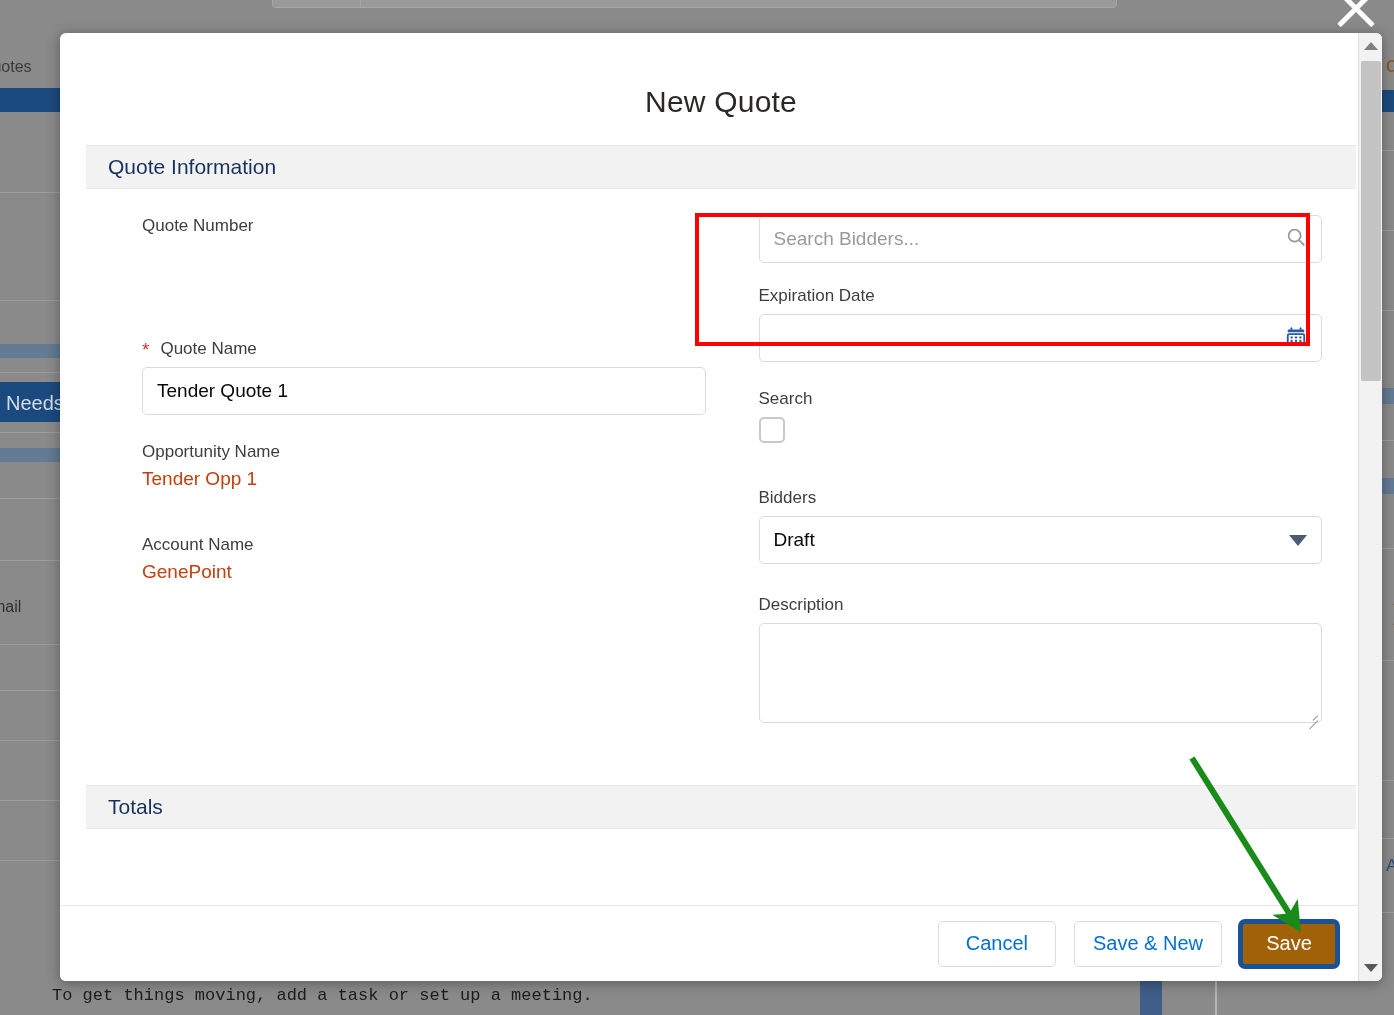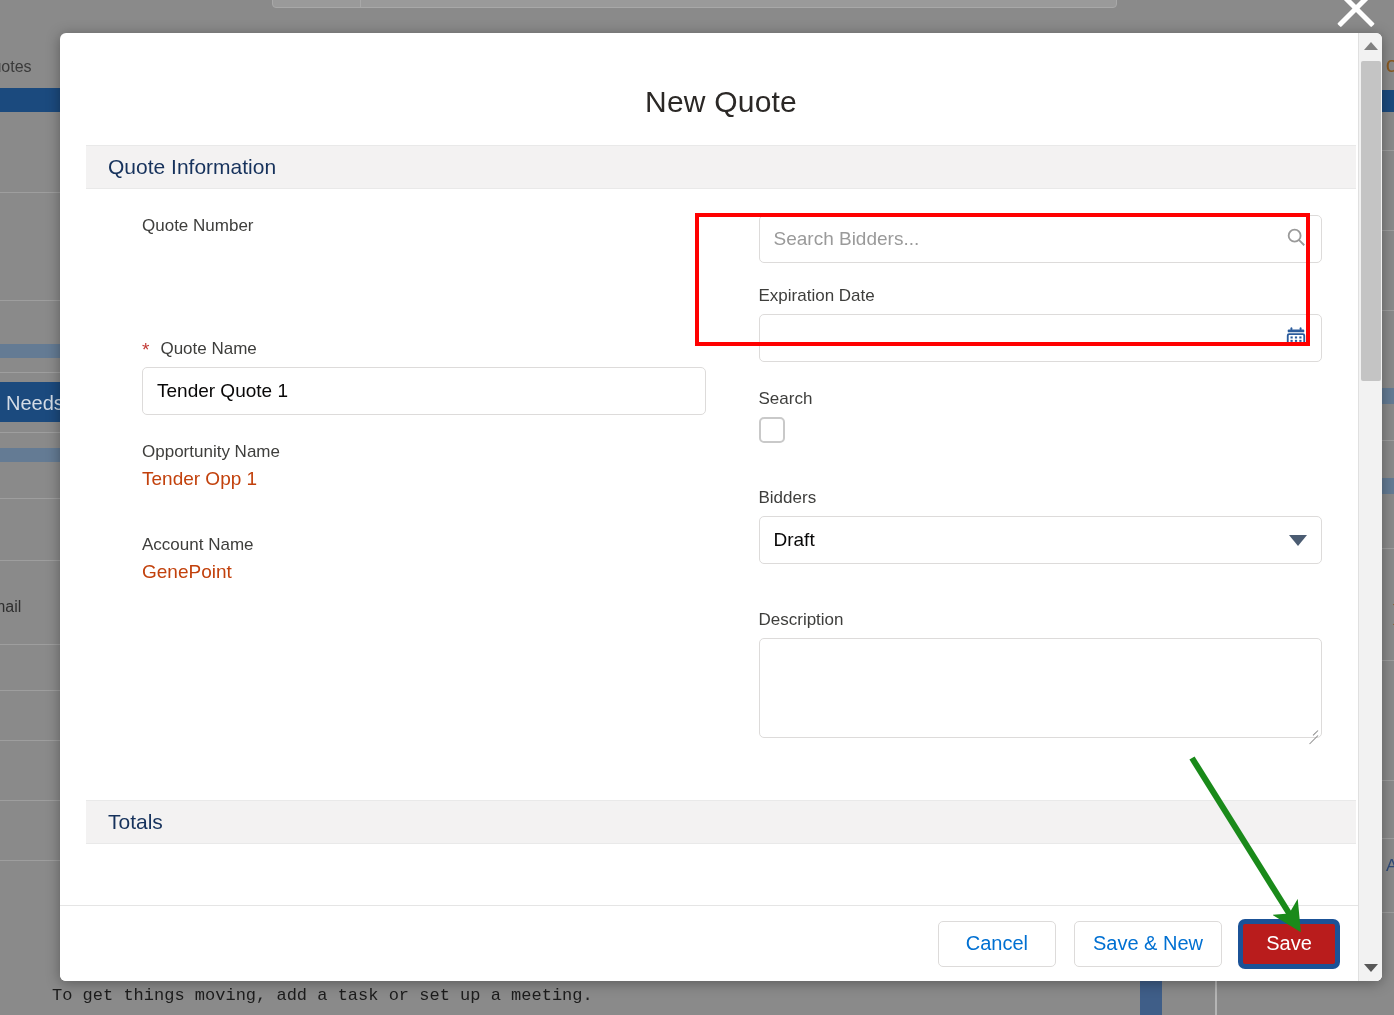--- a/index.html
+++ b/index.html
@@ -144,21 +144,21 @@
     border-top:1px solid #e5e5e5; background:#fff;
     display:flex; align-items:center; justify-content:flex-end; gap:18px;
     padding-right:44px;
   }
   .btn {
     height:46px; min-width:118px; border-radius:5px; border:1px solid #dddbda;
     background:#fff; color:#0070d2; font-size:20px; cursor:pointer;
     font-family:"Liberation Sans", sans-serif; padding:0 18px;
   }
   .btn-primary {
-    background:#b91c1c; color:#fff; border:3px solid #1b5297; min-width:98px;
+    background:#a16207; color:#fff; border:3px solid #1b5297; min-width:98px;
     box-shadow: 0 0 0 2px #1b5297;
   }
 
   
   .modal-scroll {
     position:absolute; right:0; top:0; width:24px; height:948px;
     background:#f2f2f2; border-left:1px solid #e0e0e0; z-index:30;
   }
   .ms-arrow { position:absolute; left:0; width:24px; height:22px; display:flex; align-items:center; justify-content:center; cursor:pointer; }
   .ms-arrow.up { top:2px; }
@@ -318,21 +318,21 @@
 
         <div class="field" style="margin-top:28px;">
           <div class="field-label">Bidders</div>
           <div class="input-box">
             <span>Draft</span>
             <span style="flex:1"></span>
             <span class="caret-ic"></span>
           </div>
         </div>
 
-        <div class="field" style="margin-top:29px;">
+        <div class="field" style="margin-top:14px;">
           <div class="field-label">Description</div>
           <div class="ta-wrap">
             <textarea class="desc" placeholder="" style=""></textarea>
             <span class="ta-grip"></span>
           </div>
         </div>
 
       </div>
     </div>
 

